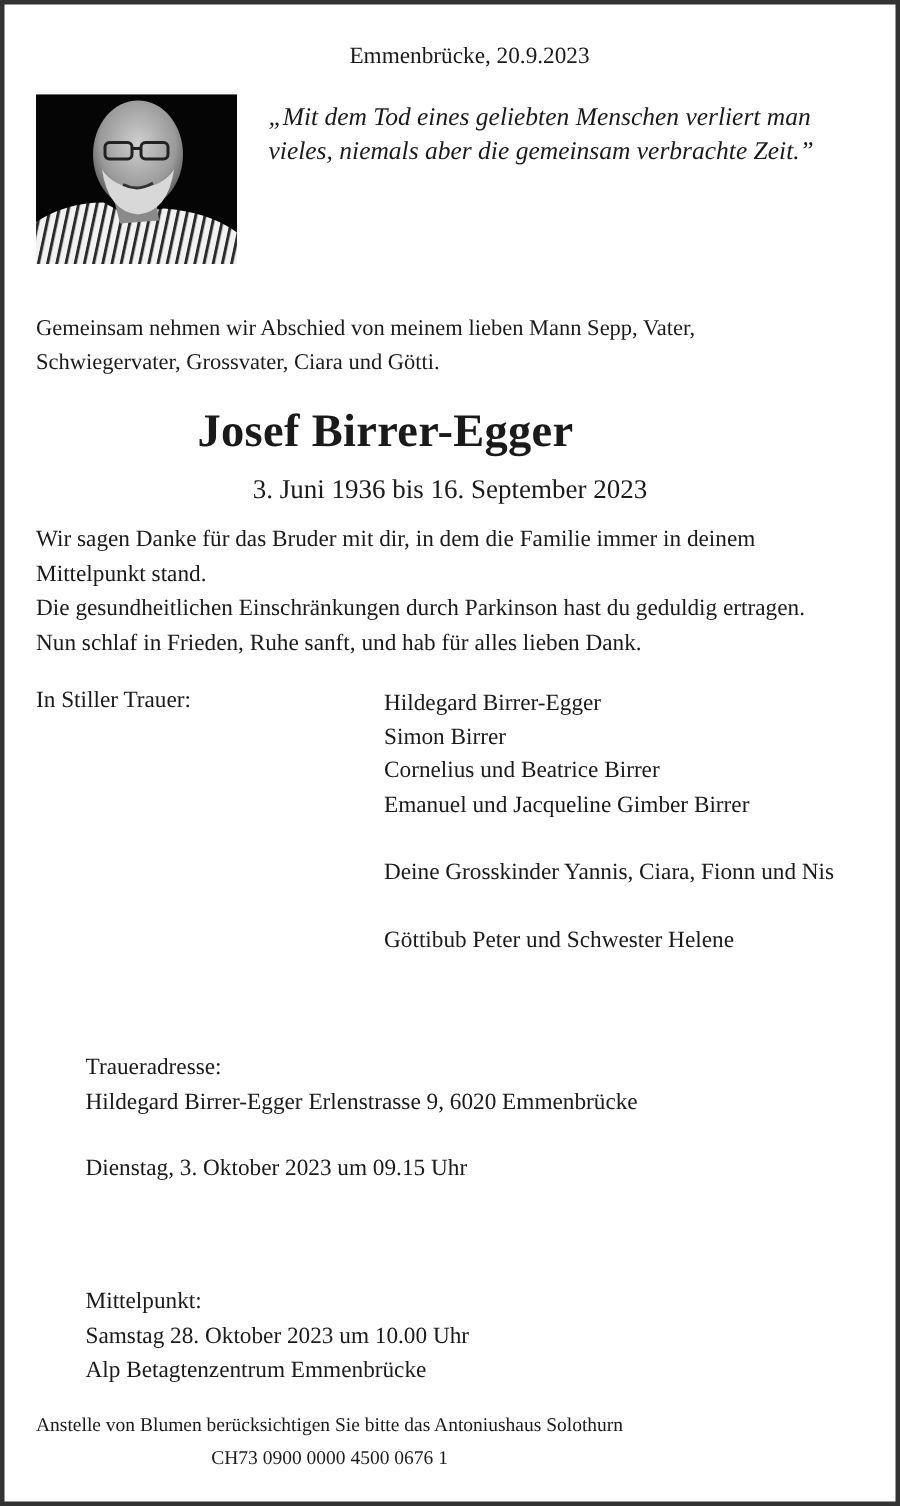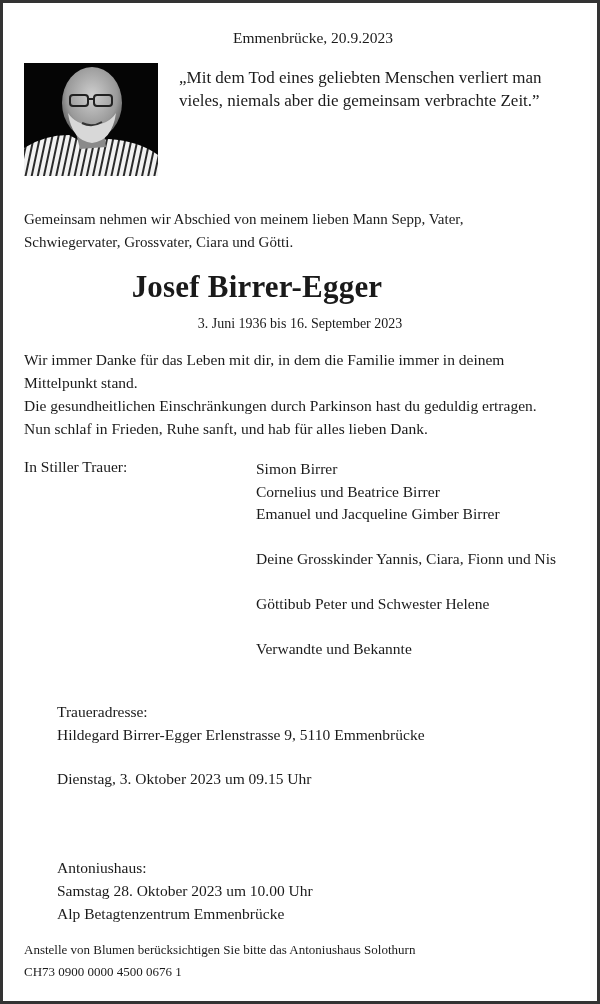--- a/index.html
+++ b/index.html
@@ -12,30 +12,30 @@
     background: #ffffff;
     color: #1a1a1a;
     font-family: "Liberation Serif", "DejaVu Serif", serif;
   }
   .abs { position: absolute; white-space: nowrap; }
   .date-line { top: 26px; left: 0; width: 594px; text-align: center; font-size: 15.5px; padding-left: 13px; }
   .photo {
     position: absolute; left: 21px; top: 60px; width: 134px; height: 113px;
     background: #000; overflow: hidden;
   }
-  .quote { left: 176px; top: 63px; font-size: 17px; line-height: 23px; }
+  .quote { left: 176px; top: 63px; font-style: italic; font-size: 17px; line-height: 23px; }
   .intro { left: 21px; top: 205px; font-size: 15px; line-height: 23px; }
   .name { top: 266px; left: 0; width: 508px; text-align: center; font-size: 31px; font-weight: bold; letter-spacing: 0.2px; }
-  .lifedates { top: 313px; left: 0; width: 594px; text-align: center; font-size: 14px; }
+  .lifedates { top: 313px; left: 0; width: 594px; text-align: center; font-size: 18px; }
   .body-text { left: 21px; top: 345px; font-size: 15.5px; line-height: 23px; }
   .mourn-label { left: 21px; top: 455px; font-size: 15.5px; text-align: center; }
   .mourners { left: 253px; top: 455px; font-size: 15.5px; line-height: 22.5px; }
   .mourners .gap { height: 22.5px; }
   .section { left: 21px; font-size: 15.5px; line-height: 23px; margin-left: 33px; }
-  .footnote { left: 21px; top: 936px; font-size: 13px; line-height: 22px; }
+  .footnote { left: 21px; top: 936px; font-size: 13px; line-height: 22px; text-align: center; }
   .line { display: block; }
 </style>
 </head>
 <body>
 
 <div class="frame">
 
   <div class="abs date-line">Emmenbrücke, 20.9.2023</div>
 
   <div class="photo">
@@ -76,50 +76,50 @@
 
   <div class="abs intro">
     <span class="line">Gemeinsam nehmen wir Abschied von meinem lieben Mann Sepp, Vater,</span>
     <span class="line">Schwiegervater, Grossvater, Ciara und Götti.</span>
   </div>
 
   <div class="abs name">Josef Birrer-Egger</div>
   <div class="abs lifedates">3. Juni 1936 bis 16. September 2023</div>
 
   <div class="abs body-text">
-    <span class="line">Wir immer Danke für das Leben mit dir, in dem die Familie immer in deinem</span>
+    <span class="line">Wir sagen Danke für das Bruder mit dir, in dem die Familie immer in deinem</span>
     <span class="line">Mittelpunkt stand.</span>
     <span class="line">Die gesundheitlichen Einschränkungen durch Parkinson hast du geduldig ertragen.</span>
     <span class="line">Nun schlaf in Frieden, Ruhe sanft, und hab für alles lieben Dank.</span>
   </div>
 
   <div class="abs mourn-label">In Stiller Trauer:</div>
   <div class="abs mourners">
+    <span class="line">Hildegard Birrer-Egger</span>
     <span class="line">Simon Birrer</span>
     <span class="line">Cornelius und Beatrice Birrer</span>
     <span class="line">Emanuel und Jacqueline Gimber Birrer</span>
     <div class="gap"></div>
     <span class="line">Deine Grosskinder Yannis, Ciara, Fionn und Nis</span>
     <div class="gap"></div>
     <span class="line">Göttibub Peter und Schwester Helene</span>
     <div class="gap"></div>
-    <span class="line">Verwandte und Bekannte</span>
   </div>
 
   <div class="abs section" style="top:697px;">
     <span class="line">Traueradresse:</span>
-    <span class="line">Hildegard Birrer-Egger Erlenstrasse 9, 5110 Emmenbrücke</span>
+    <span class="line">Hildegard Birrer-Egger Erlenstrasse 9, 6020 Emmenbrücke</span>
   </div>
 
   <div class="abs section" style="top:764px;">
     <span class="line">Dienstag, 3. Oktober 2023 um 09.15 Uhr</span>
   </div>
 
   <div class="abs section" style="top:853px;">
-    <span class="line">Antoniushaus:</span>
+    <span class="line">Mittelpunkt:</span>
     <span class="line">Samstag 28. Oktober 2023 um 10.00 Uhr</span>
     <span class="line">Alp Betagtenzentrum Emmenbrücke</span>
   </div>
 
   <div class="abs footnote">
     <span class="line">Anstelle von Blumen berücksichtigen Sie bitte das Antoniushaus Solothurn</span>
     <span class="line">CH73 0900 0000 4500 0676 1</span>
   </div>
 
 </div>

